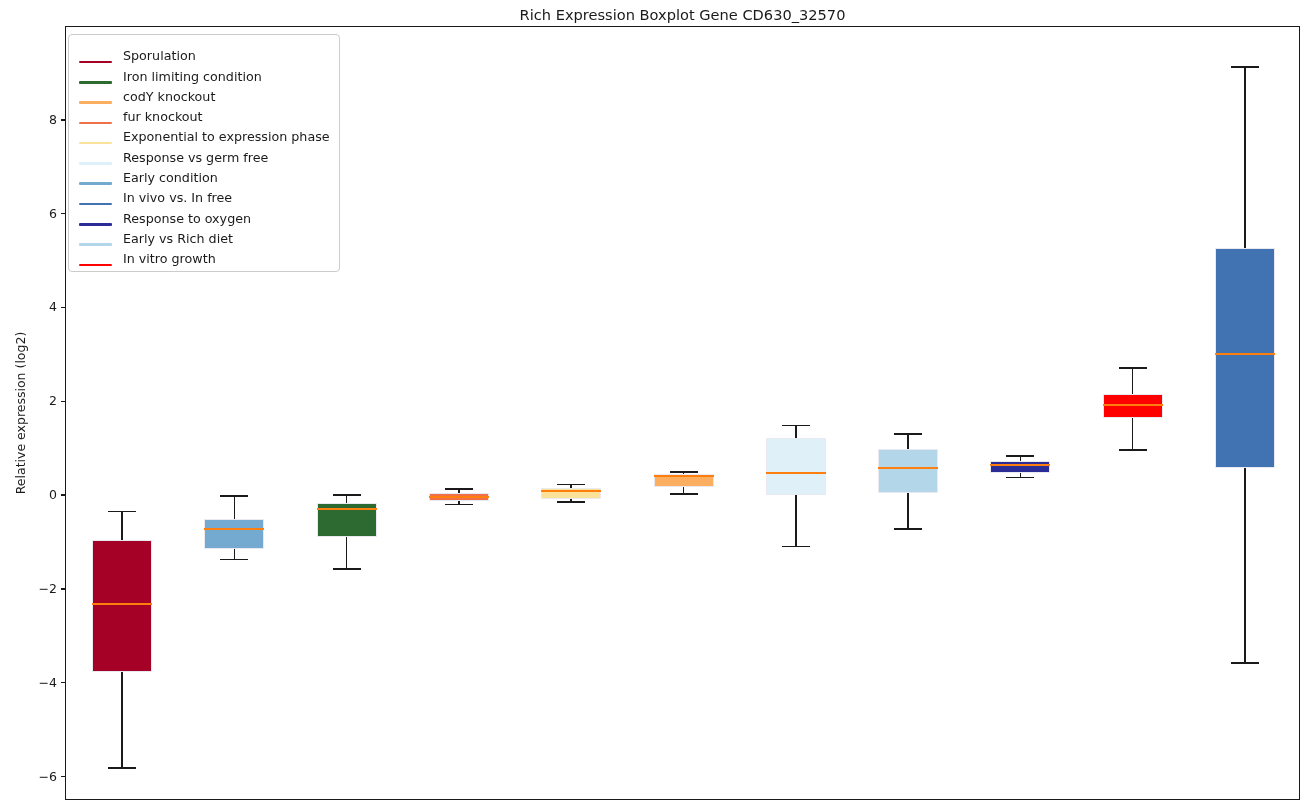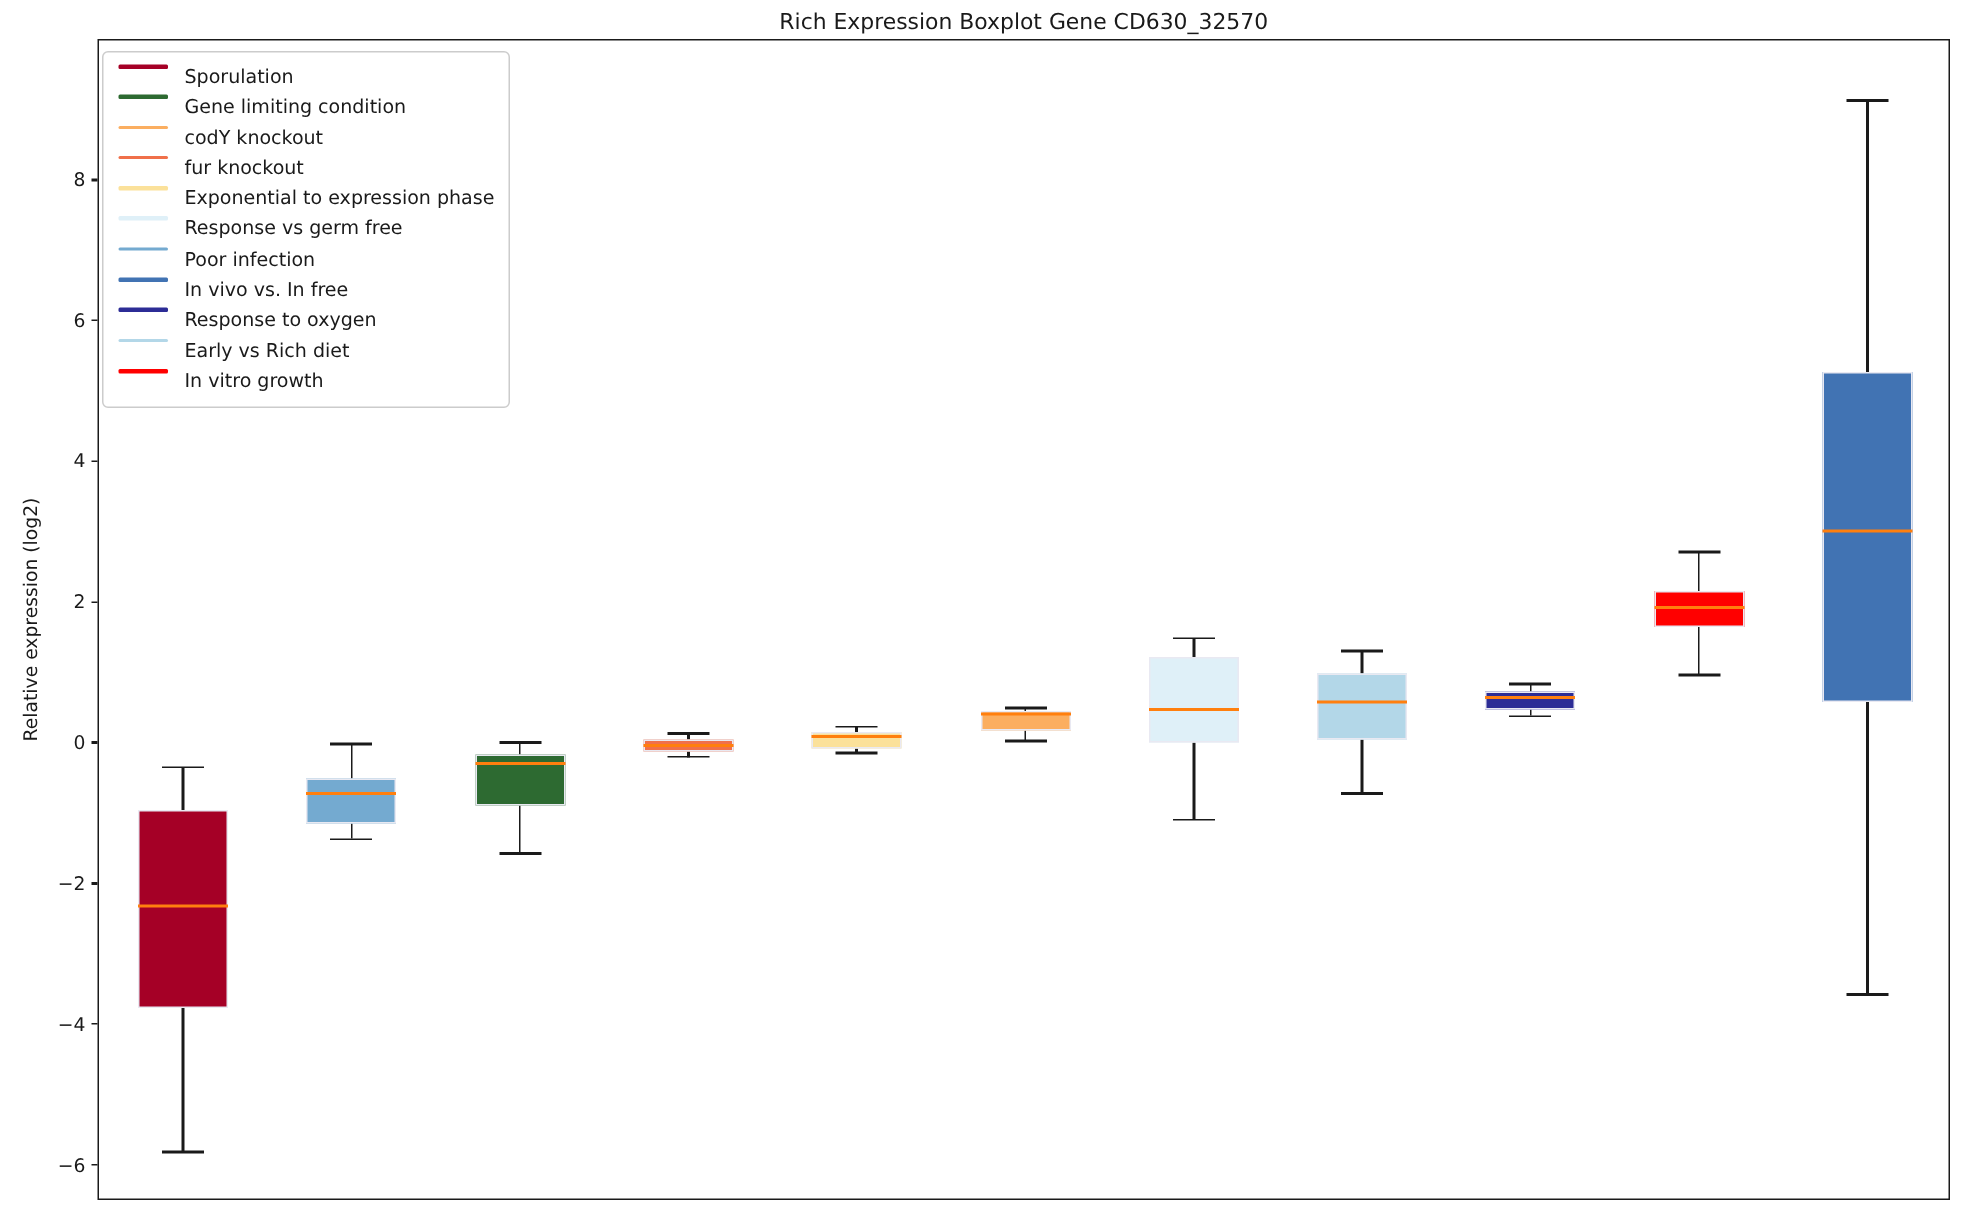--- a/index.html
+++ b/index.html
@@ -39,21 +39,21 @@
   }
   .median{position:absolute;height:2px;}
   .legend{
     position:absolute;left:68px;top:34px;width:272px;height:238px;
     box-sizing:border-box;
     background:rgba(255,255,255,0.85);
     border:1px solid #cccccc;border-radius:4px;
     padding:8px 10px 6px 10px;
   }
   .legend-item{
-    display:flex;align-items:flex-start;height:20.3px;
+    display:flex;align-items:flex-end;height:20.3px;
   }
   .legend-swatch{
     width:33px;height:2.6px;margin-right:11px;flex:0 0 auto;border-radius:1px;
   }
   .legend-label{
     font-size:12.7px;color:#1a1a1a;white-space:nowrap;
   }
 </style>
 </head>
 <body>
@@ -130,41 +130,41 @@
       <div class="median" style="left: 1148.86px; top: 326.425px; width: 60px; background: rgb(255, 127, 14);"></div>
     </div>
   <div id="yticks"></div>
   <div class="legend" id="legend">
       <div class="legend-item">
         <div class="legend-swatch" style="background: rgb(165, 0, 38);"></div>
         <div class="legend-label">Sporulation</div>
       </div>
       <div class="legend-item">
         <div class="legend-swatch" style="background: rgb(45, 106, 49);"></div>
-        <div class="legend-label">Gene limiting condition</div>
+        <div class="legend-label">Iron limiting condition</div>
       </div>
       <div class="legend-item">
         <div class="legend-swatch" style="background: rgb(251, 174, 96);"></div>
         <div class="legend-label">codY knockout</div>
       </div>
       <div class="legend-item">
         <div class="legend-swatch" style="background: rgb(240, 112, 74);"></div>
         <div class="legend-label">fur knockout</div>
       </div>
       <div class="legend-item">
         <div class="legend-swatch" style="background: rgb(251, 225, 154);"></div>
         <div class="legend-label">Exponential to expression phase</div>
       </div>
       <div class="legend-item">
         <div class="legend-swatch" style="background: rgb(223, 240, 248);"></div>
         <div class="legend-label">Response vs germ free</div>
       </div>
       <div class="legend-item">
         <div class="legend-swatch" style="background: rgb(116, 170, 208);"></div>
-        <div class="legend-label">Poor infection</div>
+        <div class="legend-label">Early condition</div>
       </div>
       <div class="legend-item">
         <div class="legend-swatch" style="background: rgb(65, 115, 179);"></div>
         <div class="legend-label">In vivo vs. In free</div>
       </div>
       <div class="legend-item">
         <div class="legend-swatch" style="background: rgb(44, 44, 150);"></div>
         <div class="legend-label">Response to oxygen</div>
       </div>
       <div class="legend-item">

